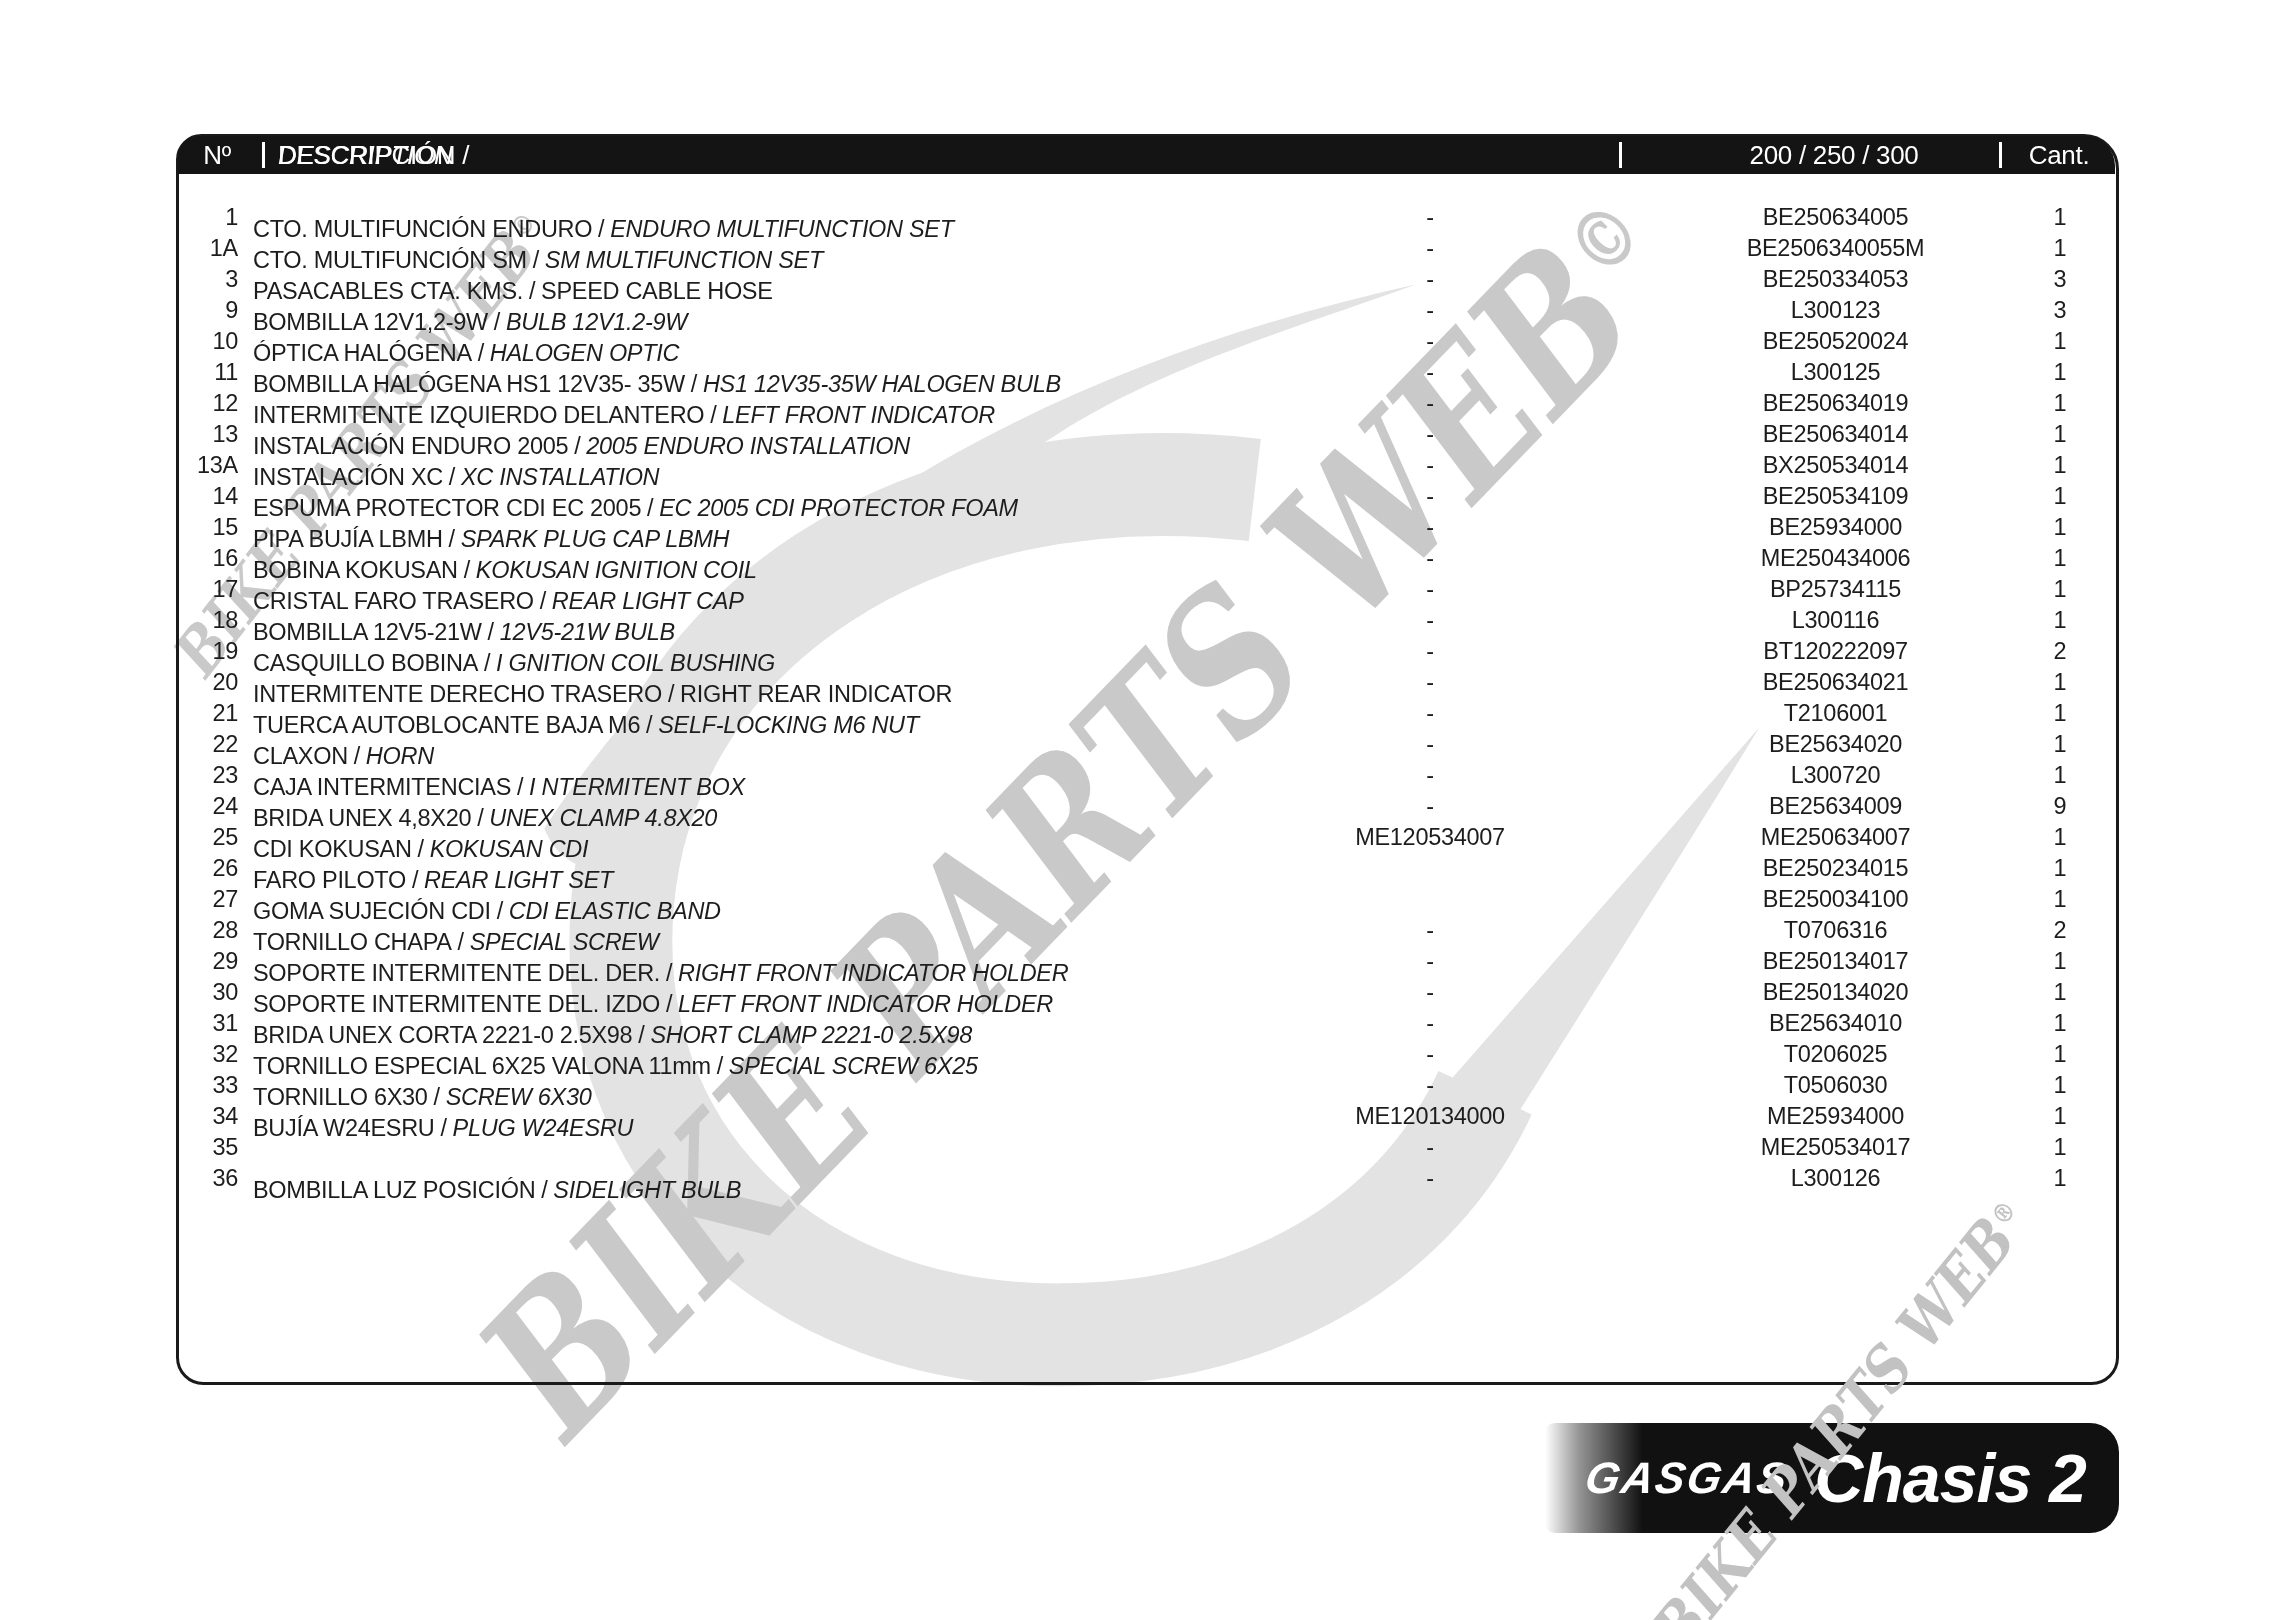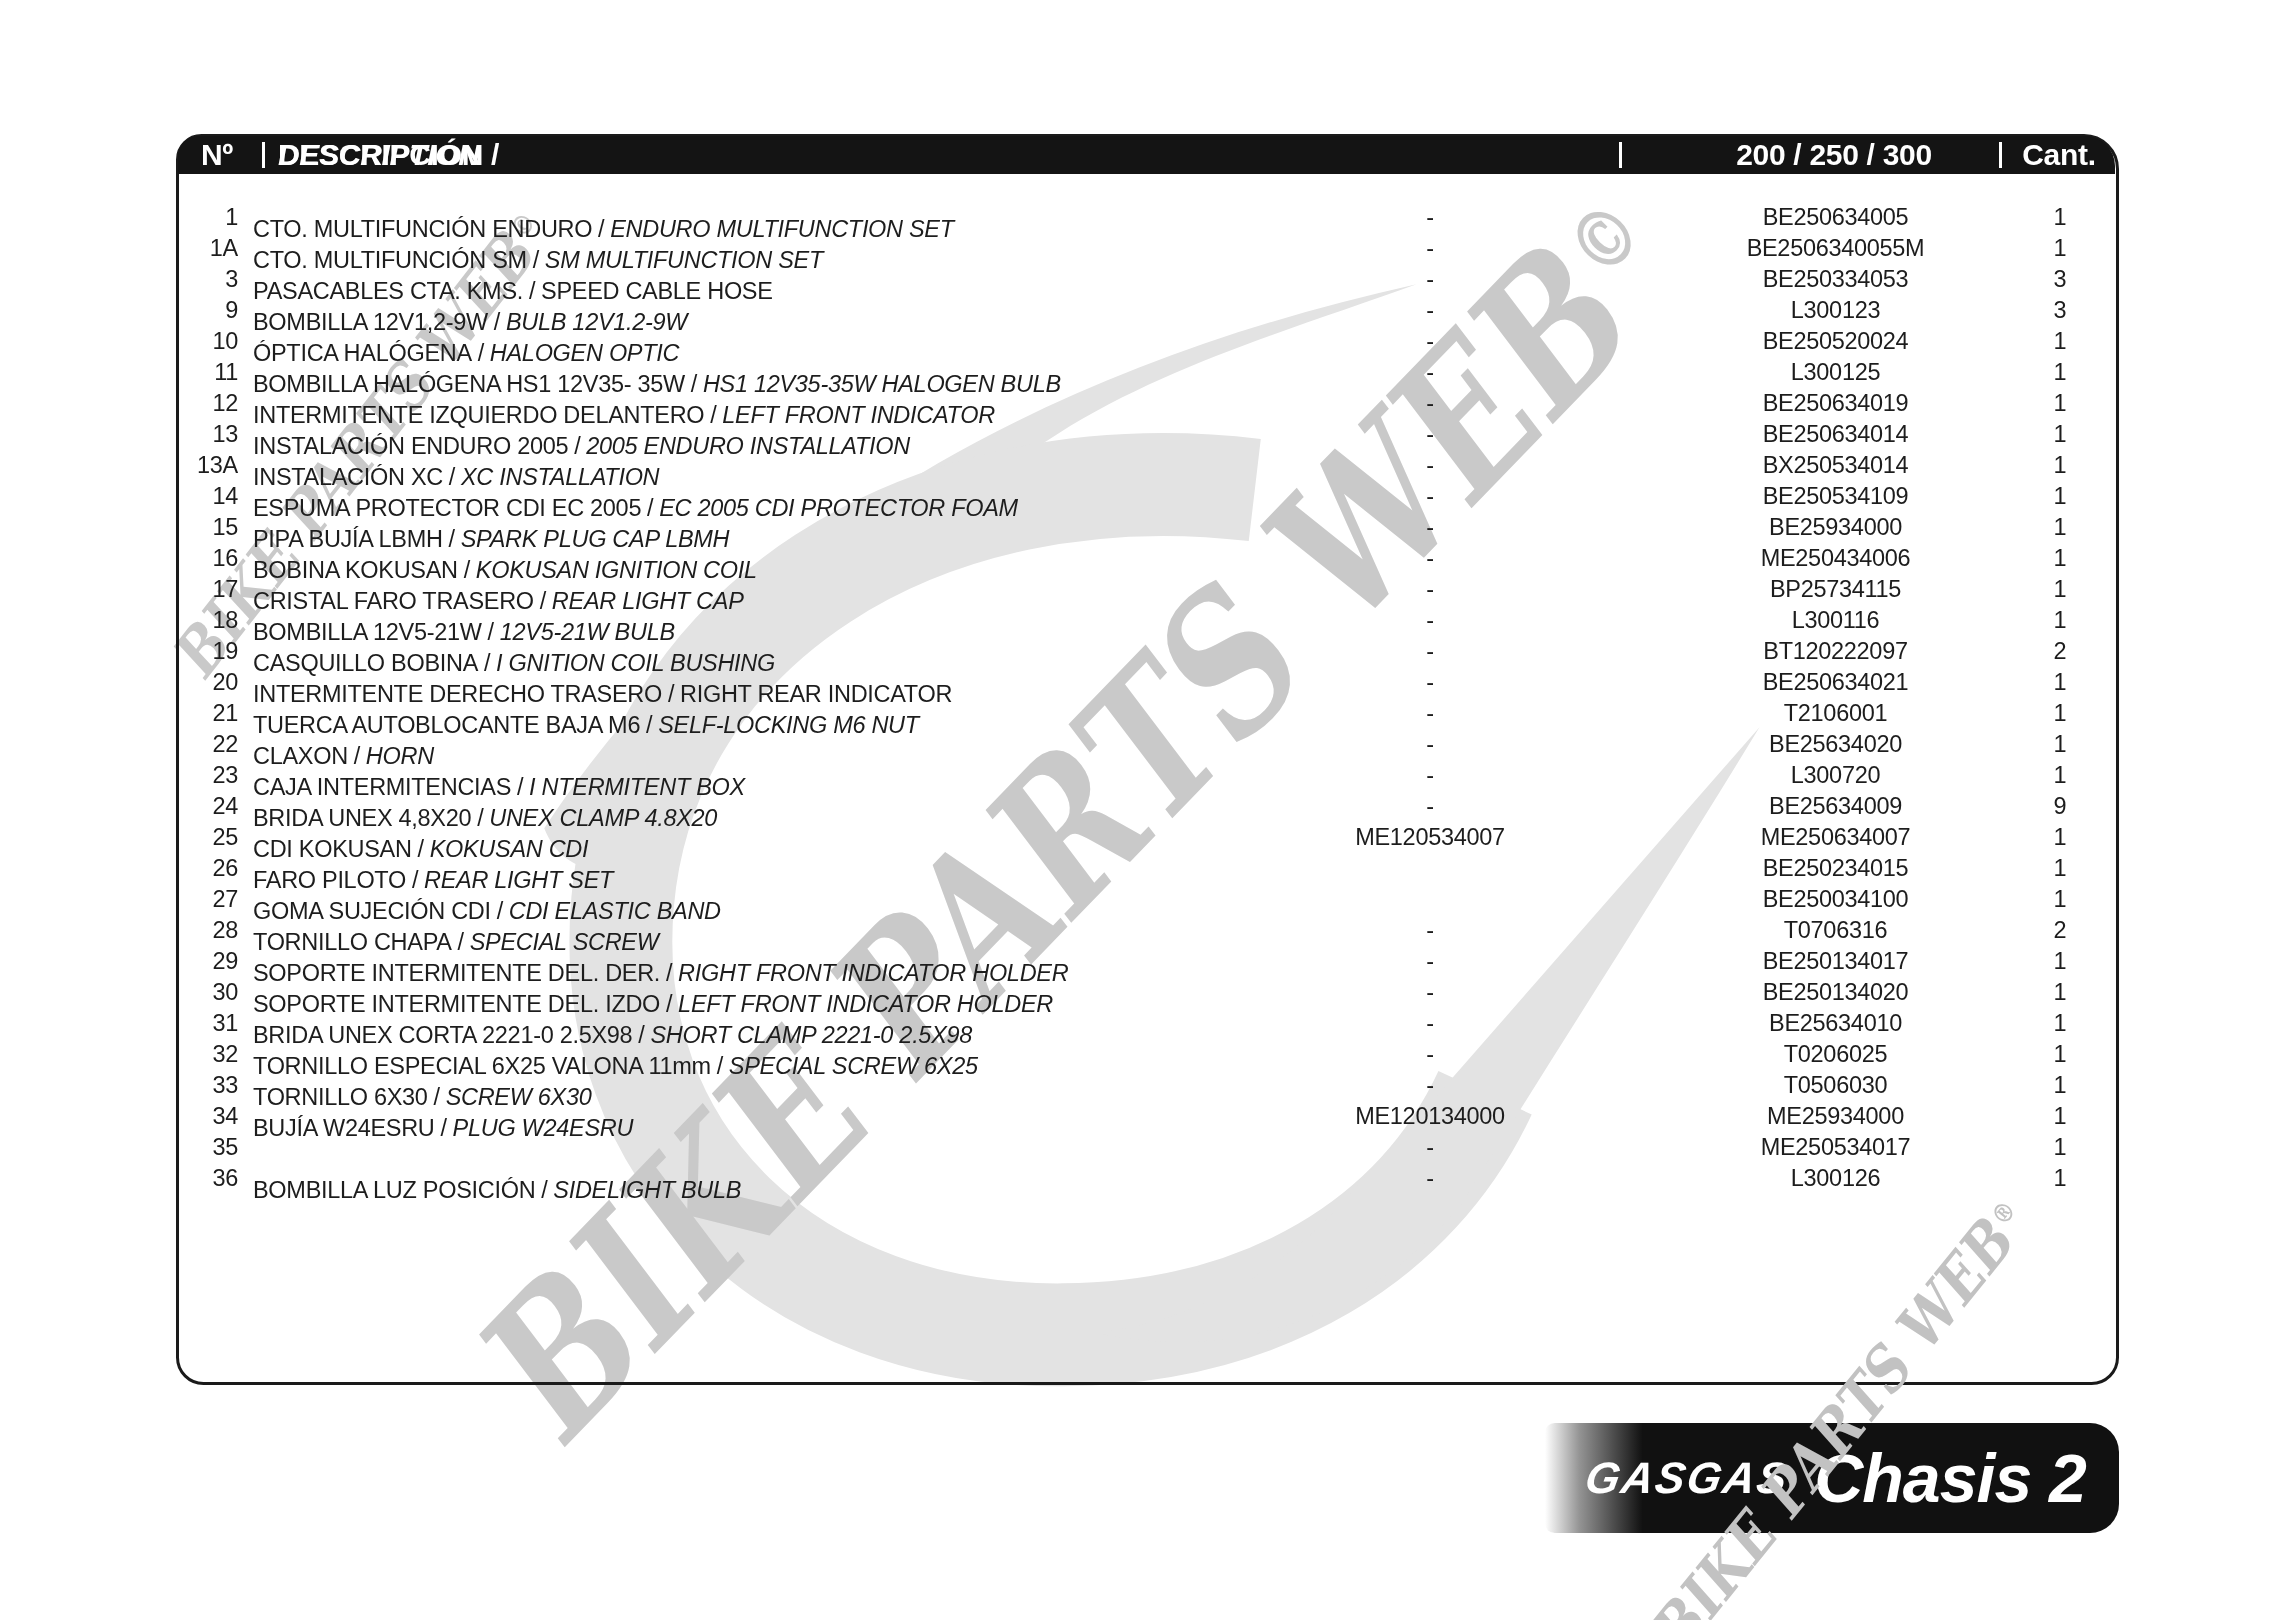--- a/index.html
+++ b/index.html
@@ -25,21 +25,21 @@
 
   
   .ptable {
     position:absolute; left:176px; top:134px; width:1943px; height:1251px;
     box-sizing:border-box; border:3.9px solid #1a1a1a;
     border-radius:25.5px 35px 27.4px 27.4px; z-index:1; background:transparent;
   }
   .thead {
     position:absolute; left:-1px; top:-1px; width:1937px; height:38px;
     background:#141414; border-radius:20.6px 30px 0 0;
-    color:#ffffff; font-weight:bold; font-size:30px; letter-spacing:-0.3px;
+    color:#ffffff; font-weight:normal; font-size:26px; letter-spacing:-0.3px;
   }
   .thead span { position:absolute; line-height:38px; white-space:nowrap; }
   .h-no   { left:0px;    width:78px;  text-align:center; }
   .h-desc { left:100px; }
   .h-desc .it { font-style:italic; }
   .h-125  { left:1106px; width:294px; text-align:center;margin-top:40px; }
   .h-200  { left:1509px; width:294px; text-align:center; }
   .h-qty  { left:1825px; width:112px; text-align:center; }
   .hsep   { position:absolute; top:5.9px; height:26.5px; width:2.9px; background:#ffffff; }
   .hsep.s1 { left:84px; }  .hsep.s2 { left:1441px; }  .hsep.s3 { left:1821px; }

